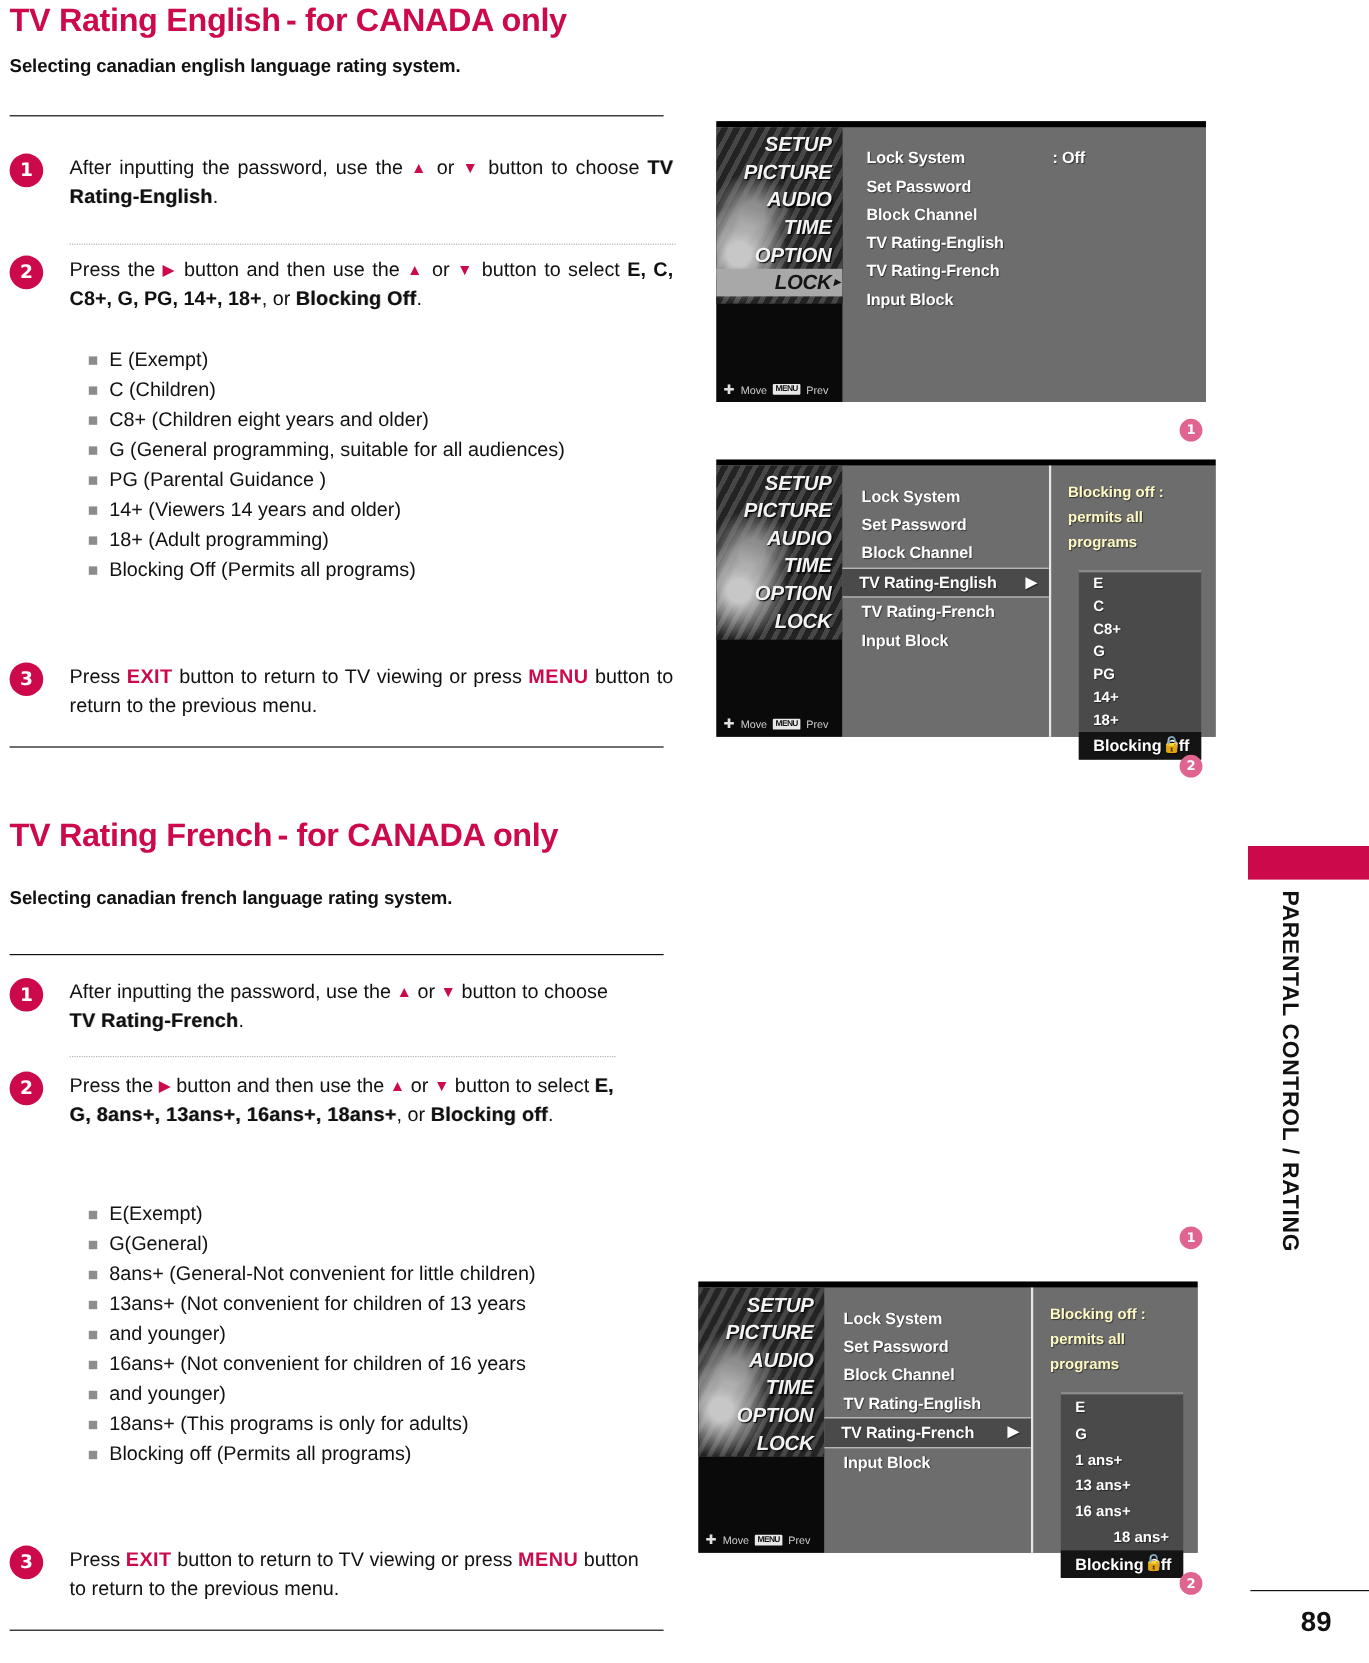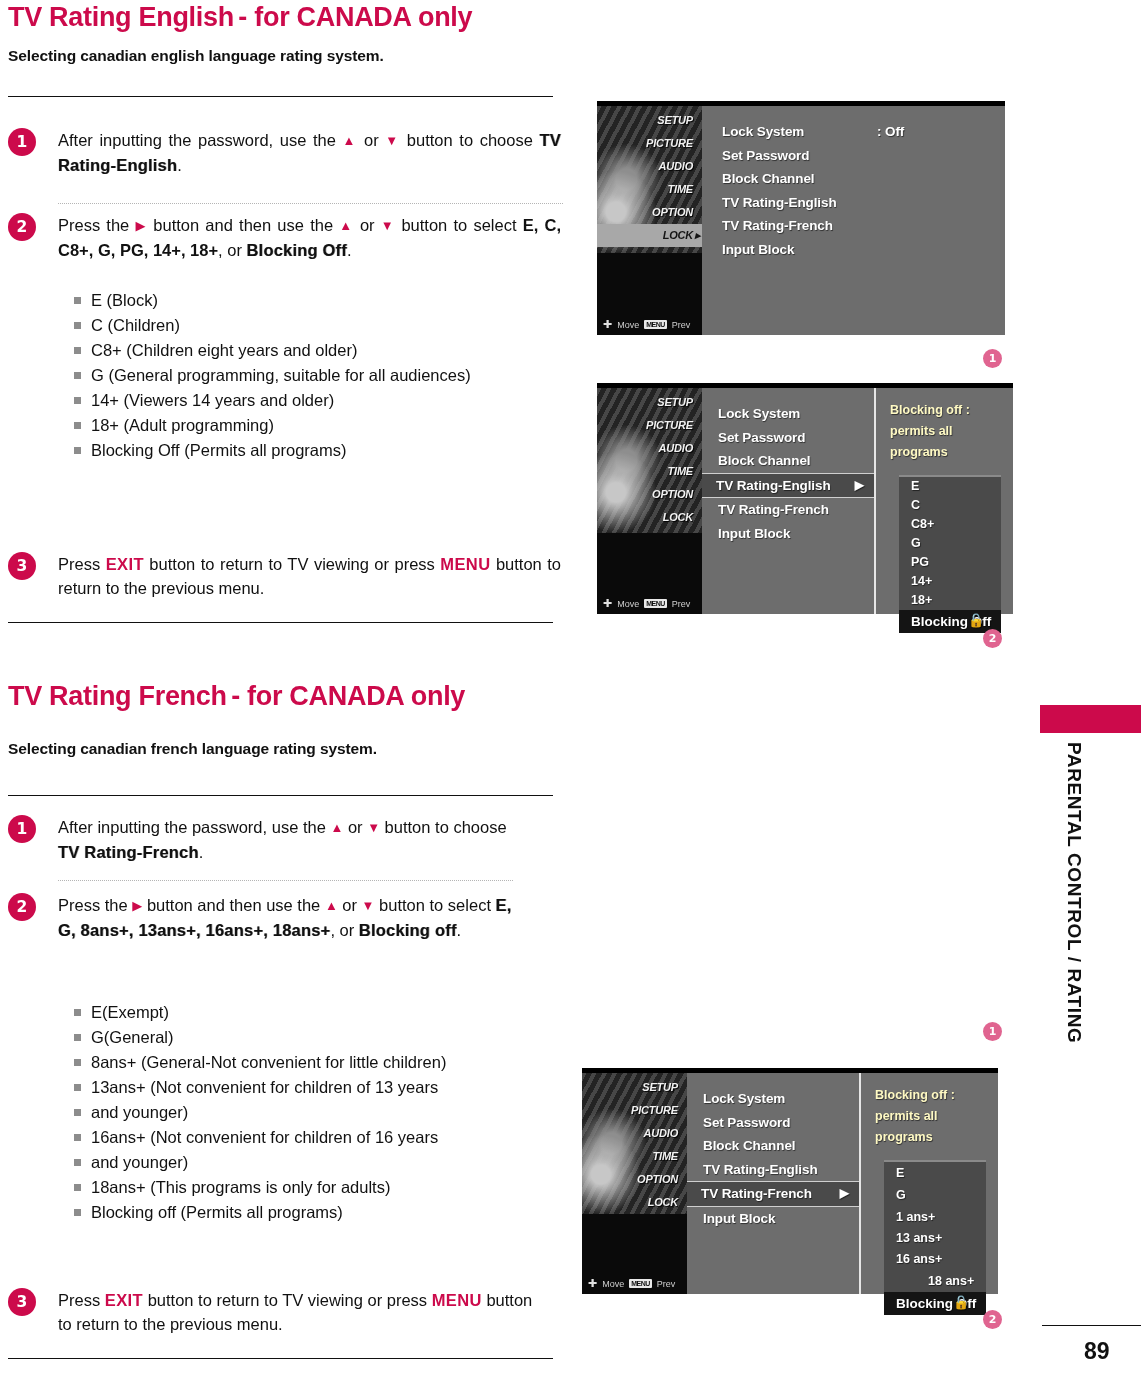--- a/index.html
+++ b/index.html
@@ -56,21 +56,21 @@
     background:
       radial-gradient(circle at 18% 72%, #d8d8d8 0 7%, rgba(216,216,216,0) 30%),
       radial-gradient(circle at 28% 50%, #9a9a9a 0 10%, rgba(154,154,154,0) 34%),
       repeating-linear-gradient(118deg, #4d4d4d 0 4px, #262626 4px 9px),
       linear-gradient(160deg,#9c9c9c,#2a2a2a 62%,#121212);
     opacity:.92;
   }
   .side-items { position:relative; z-index:2; padding-top:3px; }
   .side-item {
     height:23px; line-height:23px; text-align:right; padding-right:9px;
-    color:#f2f2f2; font-size:11px; font-weight:bold; font-style:italic;
+    color:#f2f2f2; font-size:17px; font-weight:bold; font-style:italic;
     font-family:"Liberation Sans", sans-serif; letter-spacing:-0.2px;
     text-shadow:1px 1px 1px #000;
   }
   .side-item.active { background:#a8a8a8; color:#151515; text-shadow:none; position:relative; }
   .side-item.active.arrow:after {
     content:"\25B8"; position:absolute; right:2px; top:0; font-size:11px; color:#151515;
   }
   .side-foot {
     position:absolute; bottom:4px; left:0; width:100%;
     color:#cfcfcf; font-size:9px; display:flex; align-items:center; gap:5px; padding-left:6px;
@@ -156,24 +156,25 @@
   <div class="dotted" style="position:absolute; top:203px;"></div>
 
   <div class="step" style="position:absolute; left:0; top:213px; width:580px;">
     <div class="badge">2</div>
     <div class="step-body just" style="width:503px;">
       <span>Press the </span><span class="tri">▶</span><span> button and then use the </span><span class="tri">▲</span><span> or </span><span class="tri">▼</span><span> button to select </span><span class="b">E, C, C8+, G, PG, 14+, 18+</span><span>, or </span><span class="emb">Blocking Off</span><span>.</span>
     </div>
   </div>
 
   <div class="bullets" style="position:absolute; left:0; top:288px;">
-    <div class="bullet">E (Block)</div>
+    <div class="bullet">E (Exempt)</div>
     <div class="bullet">C (Children)</div>
     <div class="bullet">C8+ (Children eight years and older)</div>
     <div class="bullet">G (General programming, suitable for all audiences)</div>
+    <div class="bullet">PG (Parental Guidance )</div>
     <div class="bullet">14+ (Viewers 14 years and older)</div>
     <div class="bullet">18+ (Adult programming)</div>
     <div class="bullet">Blocking Off (Permits all programs)</div>
   </div>
 
   <div class="step" style="position:absolute; left:0; top:552px; width:580px;">
     <div class="badge">3</div>
     <div class="step-body just" style="width:503px;">
       <span>Press </span><span class="pink">EXIT</span><span> button to return to TV viewing or press </span><span class="pink">MENU</span><span> button to return to the previous menu.</span>
     </div>

